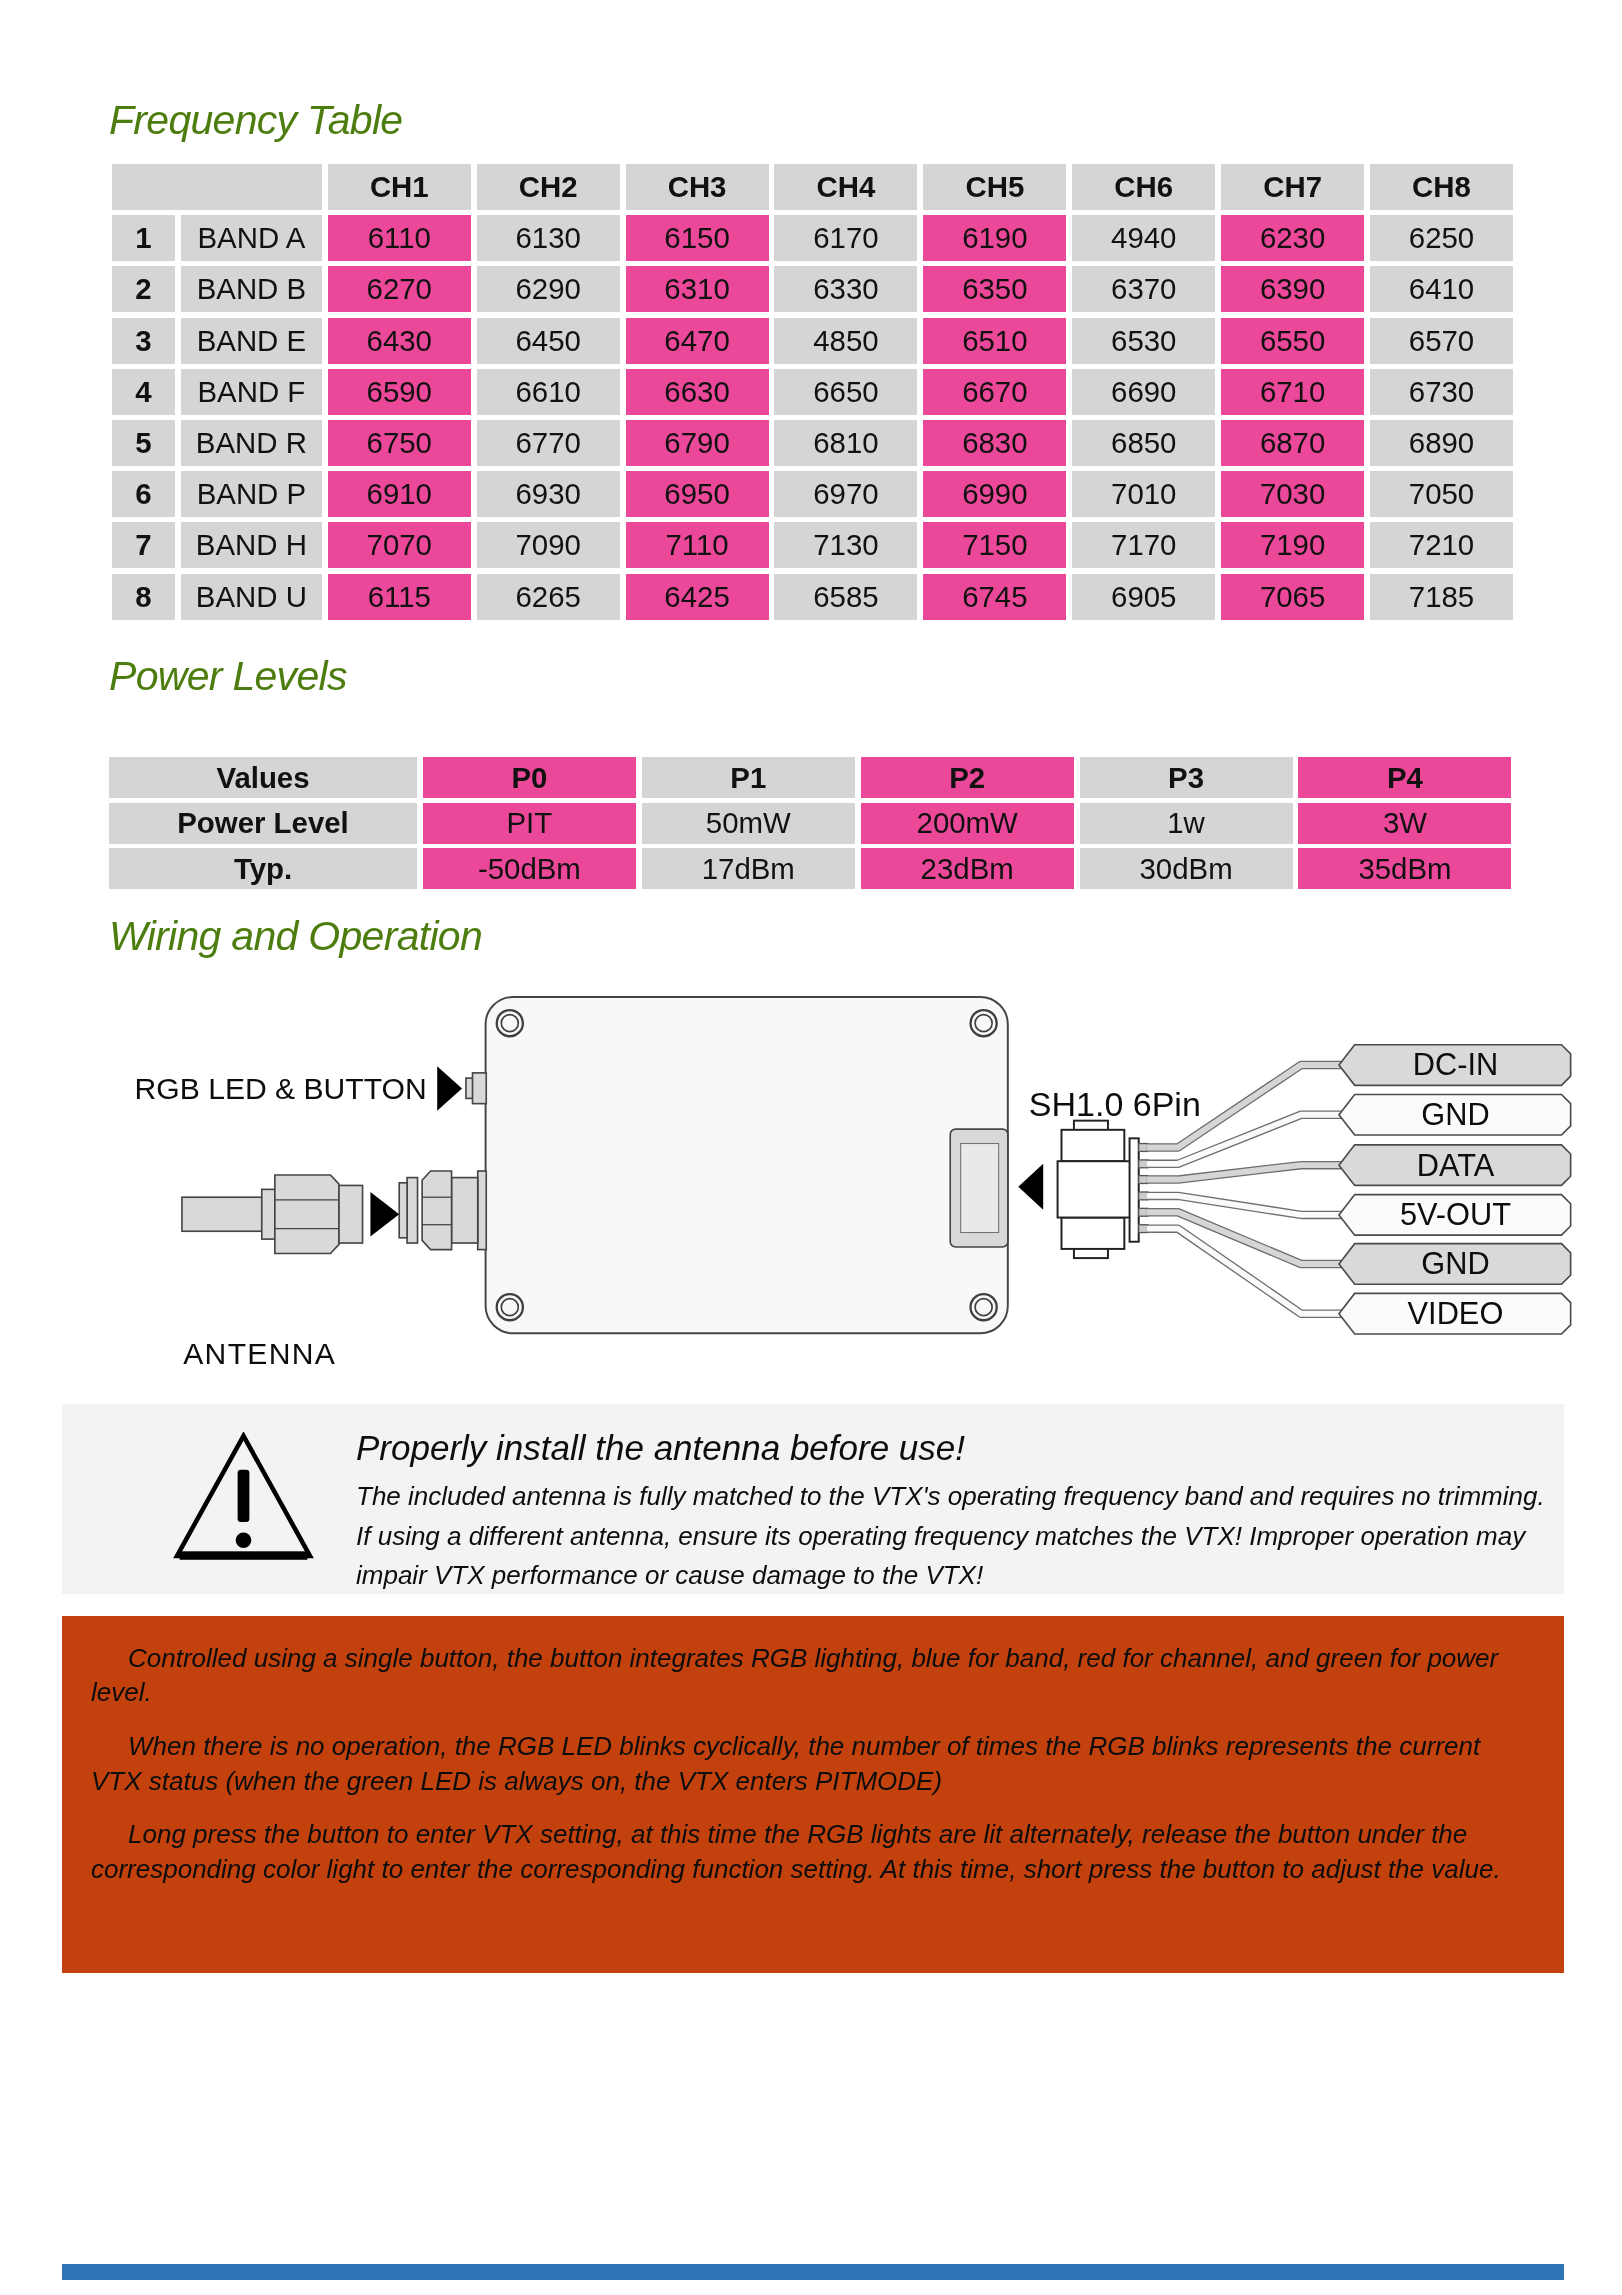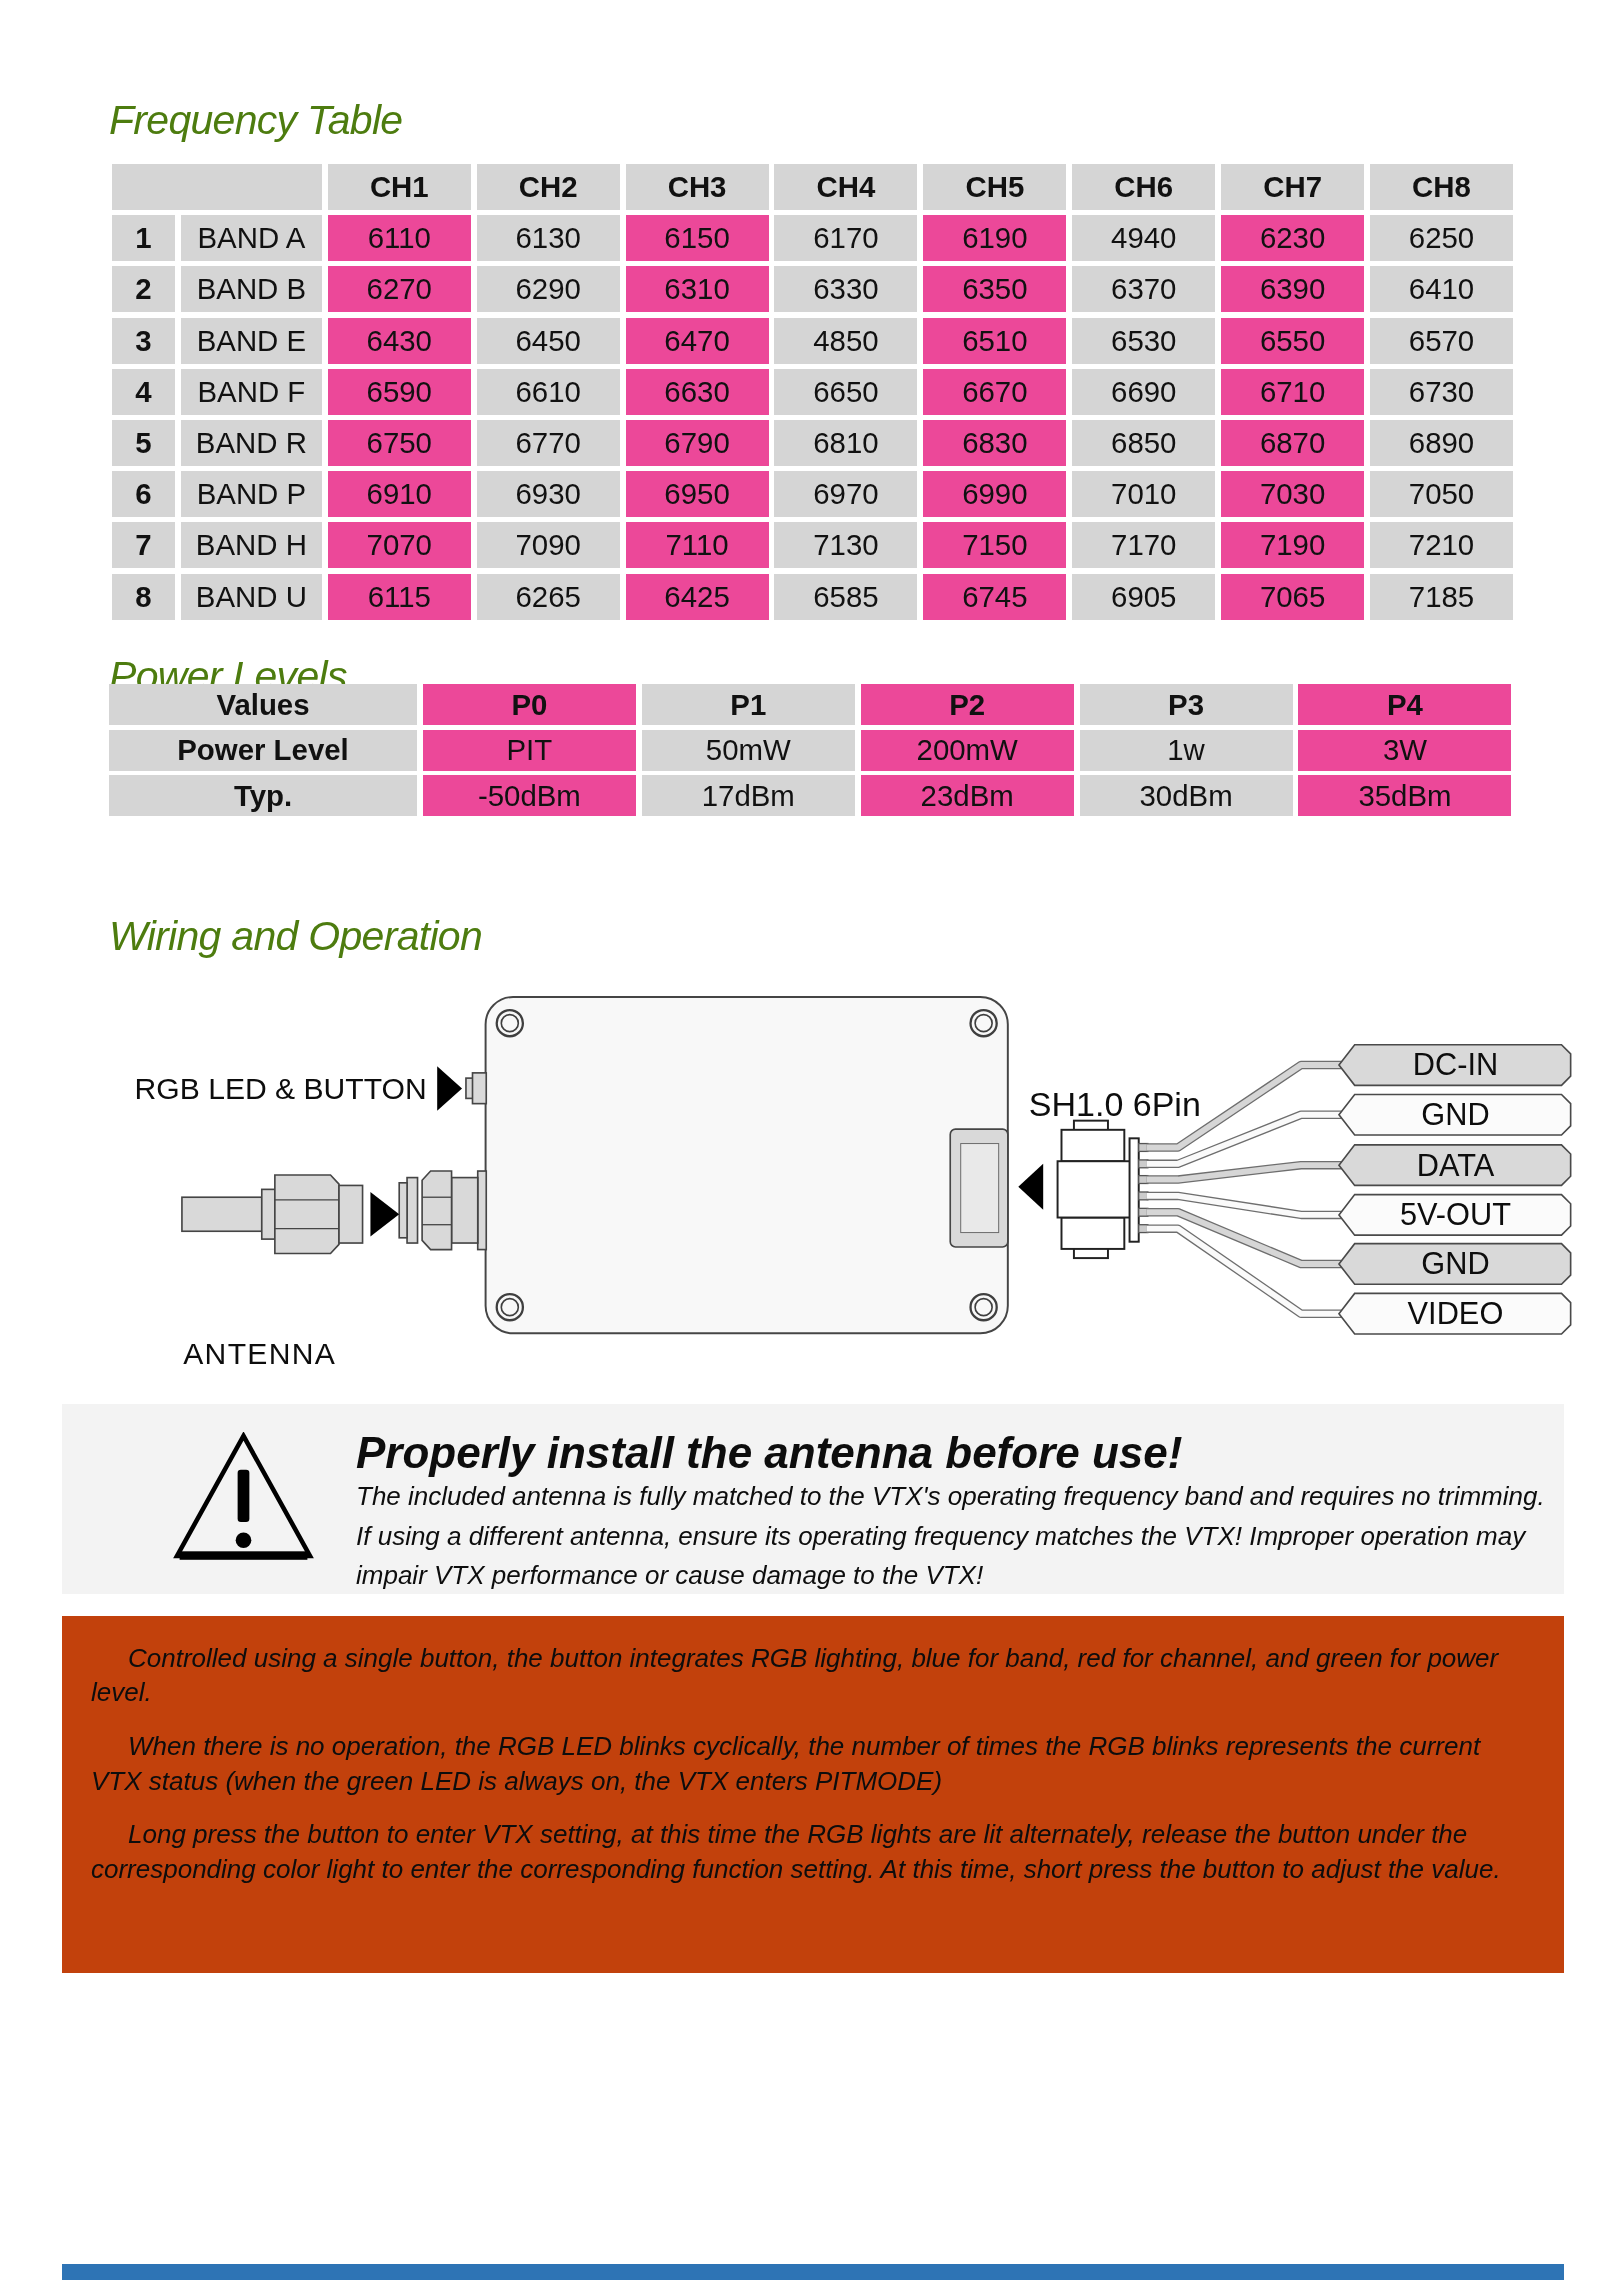--- a/index.html
+++ b/index.html
@@ -4,21 +4,21 @@
 <style>
   html,body{margin:0;padding:0;background:#fff;}
   #page{position:relative;width:1623px;height:2295px;background:#ffffff;overflow:hidden;
         font-family:"Liberation Sans",sans-serif;color:#111;}
   .sec-title{position:absolute;left:109px;margin:0;font-style:italic;font-weight:400;
              font-size:41px;letter-spacing:-0.7px;color:#4d7c0f;}
   
   .grid{position:absolute;display:grid;}
   #freq-grid{left:112px;top:164px;grid-template-columns:63px 141px repeat(8,143px);
              gap:5.2px 5.9px;grid-auto-rows:46px;font-size:29.4px;}
-  #power-grid{left:109px;top:684px;grid-template-columns:308px repeat(5,213px);
+  #power-grid{left:109px;top:757px;grid-template-columns:308px repeat(5,213px);
               gap:4.6px 5.9px;grid-auto-rows:41px;font-size:29.4px;}
   .cell{display:flex;align-items:center;justify-content:center;white-space:nowrap;}
   .dark{background:#d5d5d5;}
   .light{background:#ec4899;}
   .bold{font-weight:700;}
   .span2{grid-column:span 2;}
   
   #wiring-svg{position:absolute;left:0;top:955px;}
   .outline{fill:#f8f8f8;stroke:#454545;stroke-width:3;}
   .graypart{fill:#d9d9d9;stroke:#454545;stroke-width:2.5;}
@@ -27,22 +27,22 @@
   .wire-gray{fill:none;stroke:#d6d6d6;stroke-width:9;stroke-linejoin:round;}
   .wire-white{fill:none;stroke:#fafafa;stroke-width:9;stroke-linejoin:round;}
   .tag-gray{fill:#d9d9d9;stroke:#4a4a4a;stroke-width:2.5;}
   .tag-white{fill:#fbfbfb;stroke:#4a4a4a;stroke-width:2.5;}
   .diagram-label{font-family:"Liberation Sans",sans-serif;font-size:46px;fill:#0d0d0d;}
   .tag-label{font-family:"Liberation Sans",sans-serif;font-size:47px;fill:#0d0d0d;text-anchor:middle;}
   .conn-label{font-family:"Liberation Sans",sans-serif;font-size:52px;fill:#0d0d0d;}
   
   #warning-box{position:absolute;left:62px;top:1404px;width:1502px;height:190px;background:#f3f3f3;}
   #warning-icon{position:absolute;left:108px;top:27.5px;}
-  #warning-title{position:absolute;left:294px;top:23.6px;margin:0;font-style:italic;font-weight:700;
-                 font-size:44px;color:#0d0d0d;}
+  #warning-title{position:absolute;left:294px;top:23.6px;margin:0;font-style:italic;font-weight:400;
+                 font-size:35px;color:#0d0d0d;}
   #warning-body{position:absolute;left:294px;top:73px;width:1204px;margin:0;font-style:italic;
                 font-size:26px;line-height:1.52;color:#0d0d0d;}
   #notes-box{position:absolute;left:62px;top:1616px;width:1502px;height:357px;background:#c2410c;
              box-sizing:border-box;padding:25px 31px 0 29px;}
   #notes-box p{margin:0 0 19.6px 0;font-style:italic;font-size:26px;line-height:1.32;
                text-indent:37px;color:#0d0d0d;}
   #footer-bar{position:absolute;left:62px;top:2264px;width:1502px;height:15.7px;background:#2e74b5;}
 </style>
 </head>
 <body>

